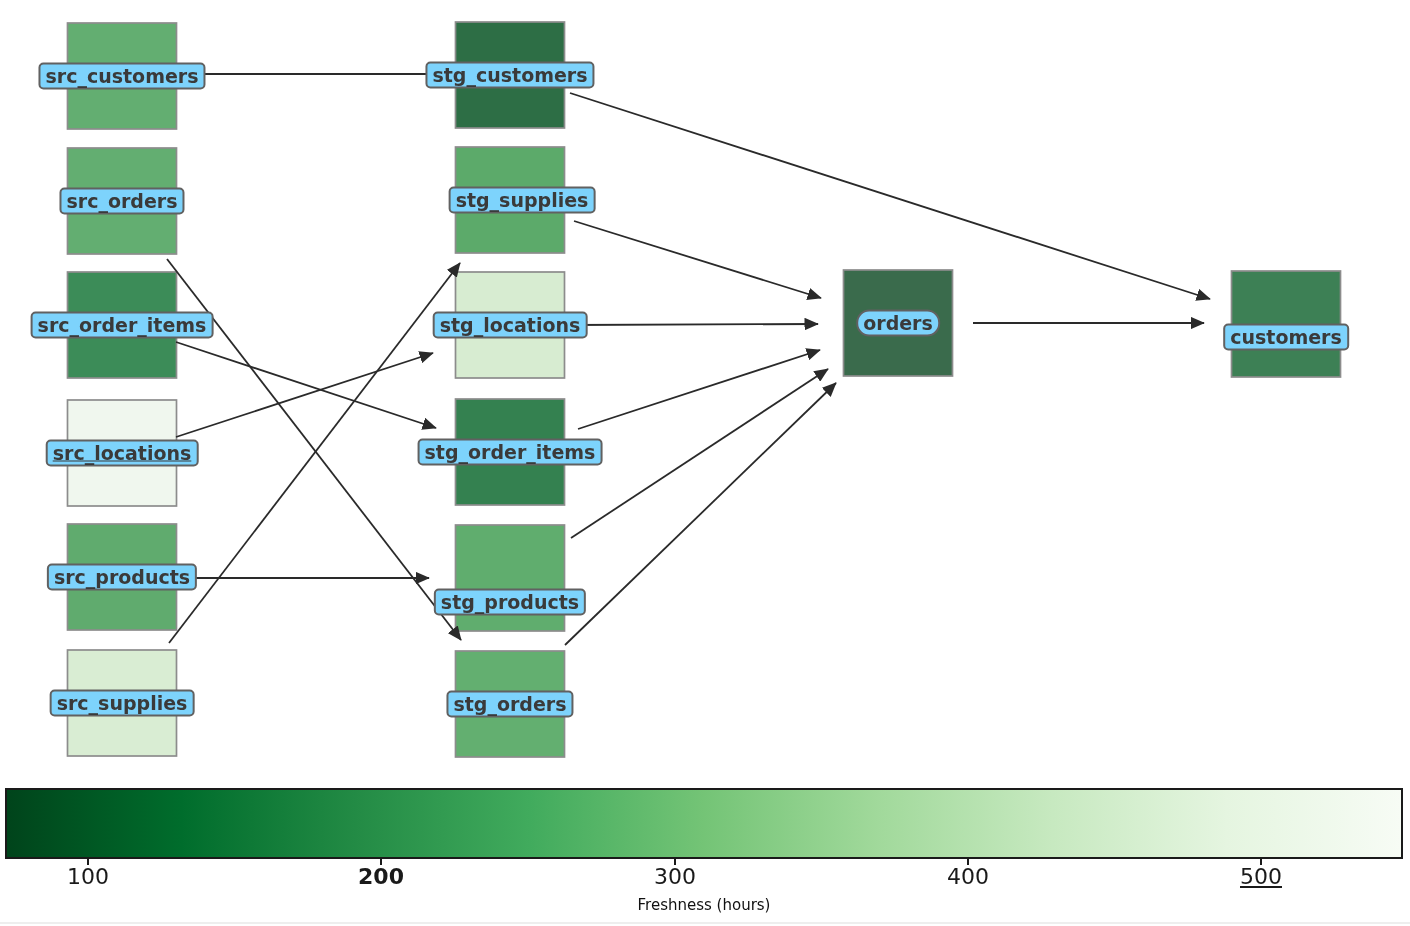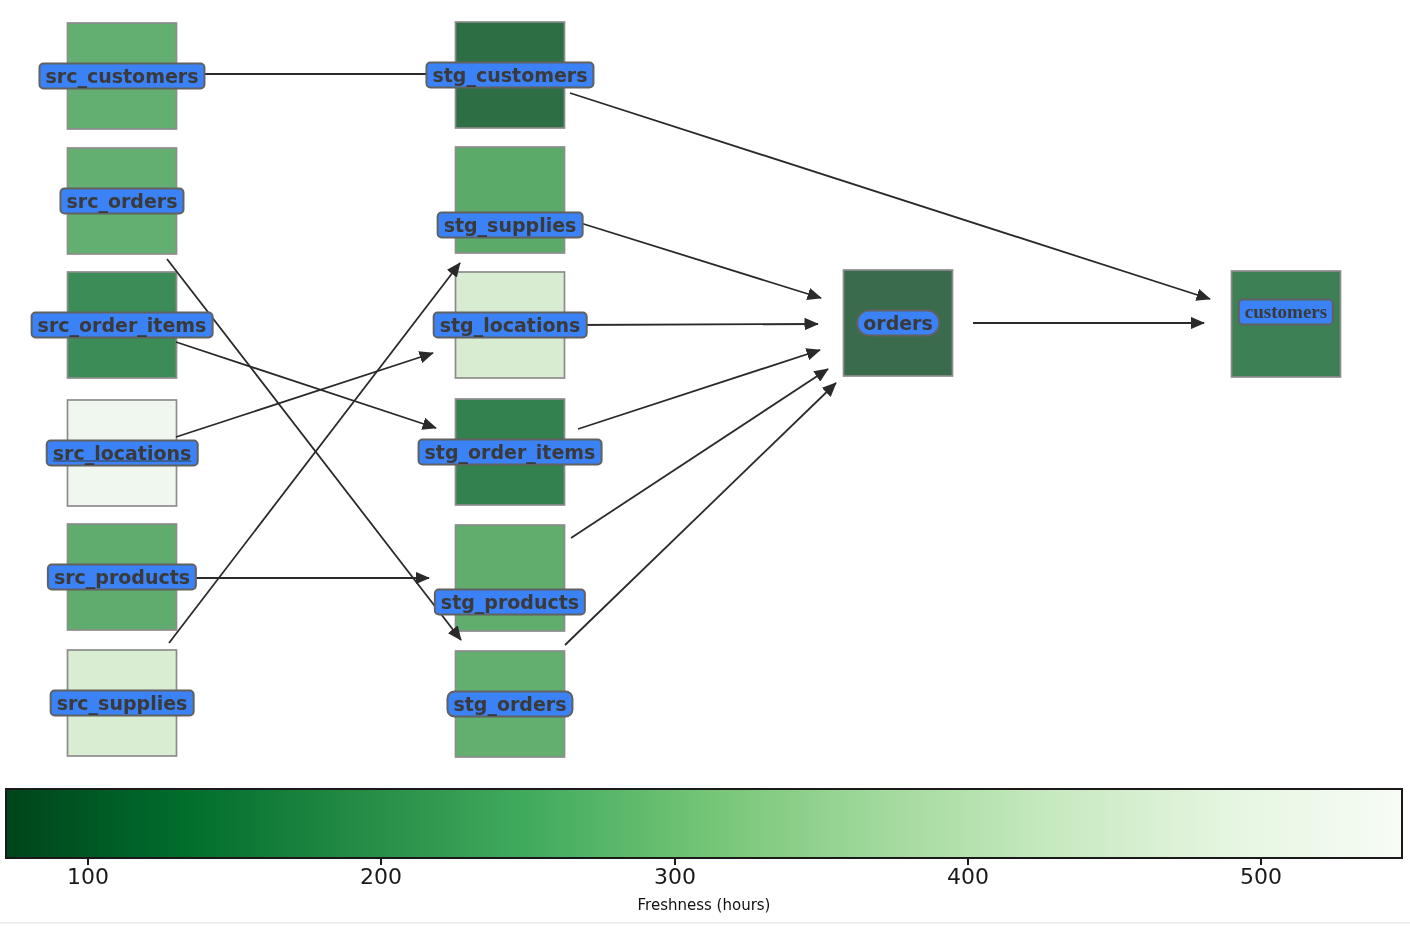--- a/index.html
+++ b/index.html
@@ -15,21 +15,21 @@
     background: #ffffff;
   }
   #diagram-svg {
     position: absolute;
     left: 0; top: 0;
     width: 1410px; height: 926px;
   }
   .node-label {
     position: absolute;
     transform: translate(-50%, -50%);
-    background: #3b82f6;
+    background: #7dd3fc;
     border: 2px solid #616161;
     border-radius: 5px;
     padding: 0px 5px 1px 5px;
     font-size: 19px;
     font-weight: bold;
     color: #3a3a3a;
     white-space: nowrap;
     line-height: 22px;
     z-index: 5;
   }
@@ -111,36 +111,36 @@
       <line x1="973" y1="323" x2="1204" y2="323" stroke="#2a2a2a" stroke-width="1.8" marker-end="url(#arrow)"></line>
     </svg>
   <div id="labels-layer">
       <div class="node-label" style="left: 122px; top: 76px;">src_customers</div>
       <div class="node-label" style="left: 122px; top: 201px;">src_orders</div>
       <div class="node-label" style="left: 122px; top: 325px;">src_order_items</div>
       <div class="node-label" style="left: 122px; top: 453px; text-decoration: underline;">src_locations</div>
       <div class="node-label" style="left: 122px; top: 577px;">src_products</div>
       <div class="node-label" style="left: 122px; top: 703px;">src_supplies</div>
       <div class="node-label" style="left: 510px; top: 75px;">stg_customers</div>
-      <div class="node-label" style="left: 510px; top: 200px; margin-top: 25px;">stg_supplies</div>
+      <div class="node-label" style="left: 522px; top: 200px;">stg_supplies</div>
       <div class="node-label" style="left: 510px; top: 325px;">stg_locations</div>
       <div class="node-label" style="left: 510px; top: 452px;">stg_order_items</div>
       <div class="node-label" style="left: 510px; top: 578px; margin-top: 24px;">stg_products</div>
-      <div class="node-label" style="left: 510px; top: 704px; border-radius: 8px;">stg_orders</div>
+      <div class="node-label" style="left: 510px; top: 704px;">stg_orders</div>
       <div class="node-label" style="left: 898px; top: 323px; border-radius: 13px;">orders</div>
-      <div class="node-label" style="left: 1286px; top: 312px; font-family: Liberation Serif, serif;">customers</div>
+      <div class="node-label" style="left: 1286px; top: 337px;">customers</div>
     </div>
   <div id="colorbar" style="background: linear-gradient(to right, rgb(0, 68, 27), rgb(0, 109, 44), rgb(35, 139, 69), rgb(65, 171, 93), rgb(116, 196, 118), rgb(161, 217, 155), rgb(199, 233, 192), rgb(229, 245, 224), rgb(247, 252, 245));"></div>
   <div id="ticks-layer">
       <div class="cbar-tick-mark" style="left: 87px;"></div>
       <div class="cbar-tick-label" style="left: 88px;">100</div>
       <div class="cbar-tick-mark" style="left: 380px;"></div>
-      <div class="cbar-tick-label" style="left: 381px;">200</div>
+      <div class="cbar-tick-label" style="left: 381px; font-weight: bold;">200</div>
       <div class="cbar-tick-mark" style="left: 674px;"></div>
       <div class="cbar-tick-label" style="left: 675px;">300</div>
       <div class="cbar-tick-mark" style="left: 967px;"></div>
       <div class="cbar-tick-label" style="left: 968px;">400</div>
       <div class="cbar-tick-mark" style="left: 1260px;"></div>
-      <div class="cbar-tick-label" style="left: 1261px;">500</div>
+      <div class="cbar-tick-label" style="left: 1261px; text-decoration: underline;">500</div>
     </div>
   <div id="cbar-axis-label">Freshness (hours)</div>
   <div id="bottom-hairline"></div>
 </div>
 
 </body></html>

